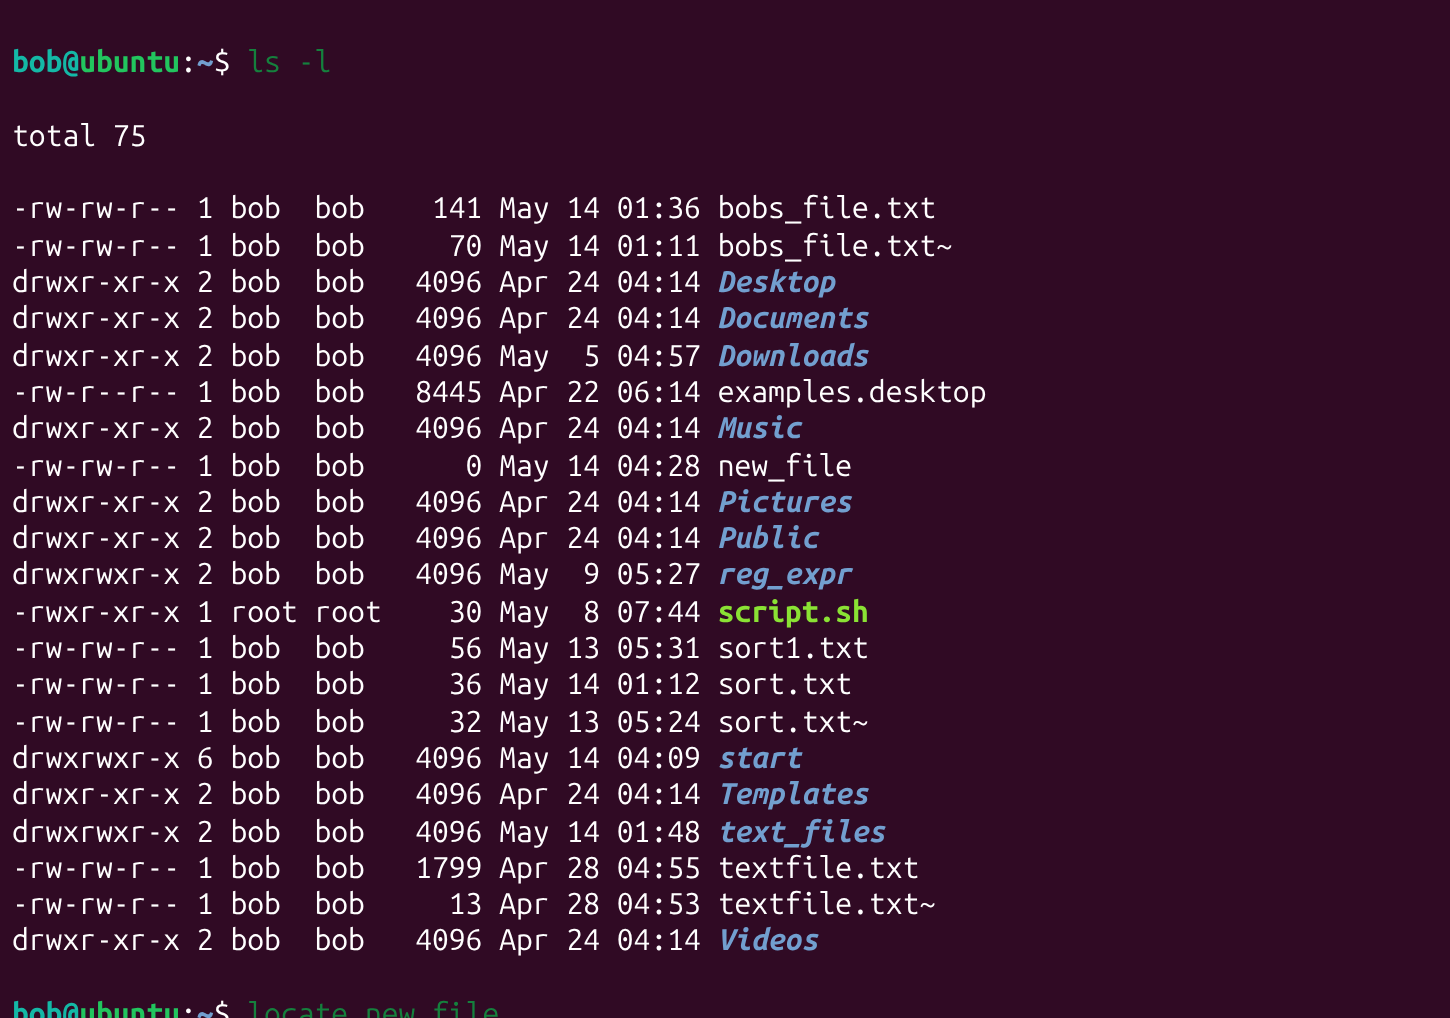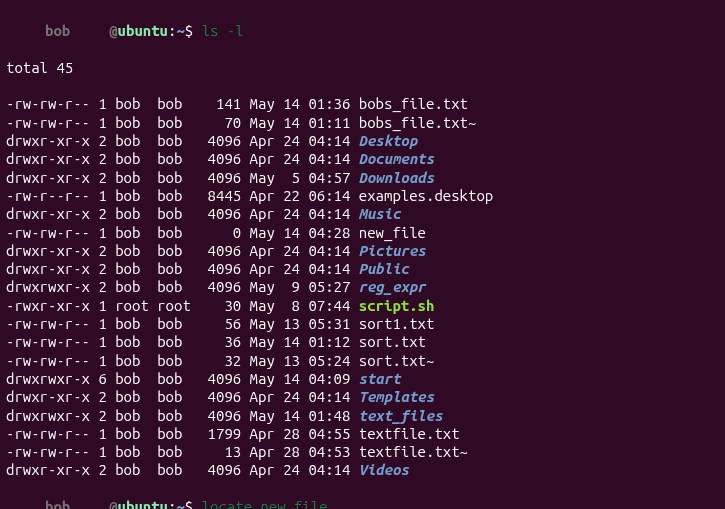--- a/index.html
+++ b/index.html
@@ -11,36 +11,36 @@
     color: #ffffff;
     font-family: "Ubuntu Mono", "DejaVu Sans Mono", "Consolas", monospace;
     font-size: 15px;
     line-height: 18.3px;
     overflow: hidden;
   }
   .terminal {
     padding: 4px 6px;
     white-space: pre;
   }
-  .user { color: #737373; font-weight: bold; margin-left: 39px; }
-  .host { color: #86efac; font-weight: bold; }
+  .user { color: #14b8a6; font-weight: bold; }
+  .host { color: #22c55e; font-weight: bold; }
   .colon { color: #ffffff; }
   .path { color: #729fcf; font-weight: bold; }
   .dollar { color: #ffffff; }
   .cmd { color: #15803d; }
   .out { color: #ffffff; }
   .dir { color: #729fcf; font-weight: bold; font-style: italic; }
   .exec { color: #8ae234; font-weight: bold; margin-top: 28px; }
   .filerow { display: block; }
 </style>
 </head>
 <body>
 
 <div class="terminal">
 <span class="filerow"><span class="user">bob</span><span class="user">@</span><span class="host">ubuntu</span><span class="colon">:</span><span class="path">~</span><span class="dollar">$ </span><span class="cmd">ls -l</span></span>
-<span class="filerow out">total 45</span>
+<span class="filerow out">total 75</span>
 <div id="file-listing"><span class="filerow"><span class="out">-rw-rw-r-- 1 bob  bob    141 May 14 01:36 </span><span class="out">bobs_file.txt</span></span><span class="filerow"><span class="out">-rw-rw-r-- 1 bob  bob     70 May 14 01:11 </span><span class="out">bobs_file.txt~</span></span><span class="filerow"><span class="out">drwxr-xr-x 2 bob  bob   4096 Apr 24 04:14 </span><span class="dir">Desktop</span></span><span class="filerow"><span class="out">drwxr-xr-x 2 bob  bob   4096 Apr 24 04:14 </span><span class="dir">Documents</span></span><span class="filerow"><span class="out">drwxr-xr-x 2 bob  bob   4096 May  5 04:57 </span><span class="dir">Downloads</span></span><span class="filerow"><span class="out">-rw-r--r-- 1 bob  bob   8445 Apr 22 06:14 </span><span class="out">examples.desktop</span></span><span class="filerow"><span class="out">drwxr-xr-x 2 bob  bob   4096 Apr 24 04:14 </span><span class="dir">Music</span></span><span class="filerow"><span class="out">-rw-rw-r-- 1 bob  bob      0 May 14 04:28 </span><span class="out">new_file</span></span><span class="filerow"><span class="out">drwxr-xr-x 2 bob  bob   4096 Apr 24 04:14 </span><span class="dir">Pictures</span></span><span class="filerow"><span class="out">drwxr-xr-x 2 bob  bob   4096 Apr 24 04:14 </span><span class="dir">Public</span></span><span class="filerow"><span class="out">drwxrwxr-x 2 bob  bob   4096 May  9 05:27 </span><span class="dir">reg_expr</span></span><span class="filerow"><span class="out">-rwxr-xr-x 1 root root    30 May  8 07:44 </span><span class="exec">script.sh</span></span><span class="filerow"><span class="out">-rw-rw-r-- 1 bob  bob     56 May 13 05:31 </span><span class="out">sort1.txt</span></span><span class="filerow"><span class="out">-rw-rw-r-- 1 bob  bob     36 May 14 01:12 </span><span class="out">sort.txt</span></span><span class="filerow"><span class="out">-rw-rw-r-- 1 bob  bob     32 May 13 05:24 </span><span class="out">sort.txt~</span></span><span class="filerow"><span class="out">drwxrwxr-x 6 bob  bob   4096 May 14 04:09 </span><span class="dir">start</span></span><span class="filerow"><span class="out">drwxr-xr-x 2 bob  bob   4096 Apr 24 04:14 </span><span class="dir">Templates</span></span><span class="filerow"><span class="out">drwxrwxr-x 2 bob  bob   4096 May 14 01:48 </span><span class="dir">text_files</span></span><span class="filerow"><span class="out">-rw-rw-r-- 1 bob  bob   1799 Apr 28 04:55 </span><span class="out">textfile.txt</span></span><span class="filerow"><span class="out">-rw-rw-r-- 1 bob  bob     13 Apr 28 04:53 </span><span class="out">textfile.txt~</span></span><span class="filerow"><span class="out">drwxr-xr-x 2 bob  bob   4096 Apr 24 04:14 </span><span class="dir">Videos</span></span></div>
 <span class="filerow"><span class="user">bob</span><span class="user">@</span><span class="host">ubuntu</span><span class="colon">:</span><span class="path">~</span><span class="dollar">$ </span><span class="cmd">locate new_file</span></span>
 
 
 
 
 </div>
 
 </body></html>

